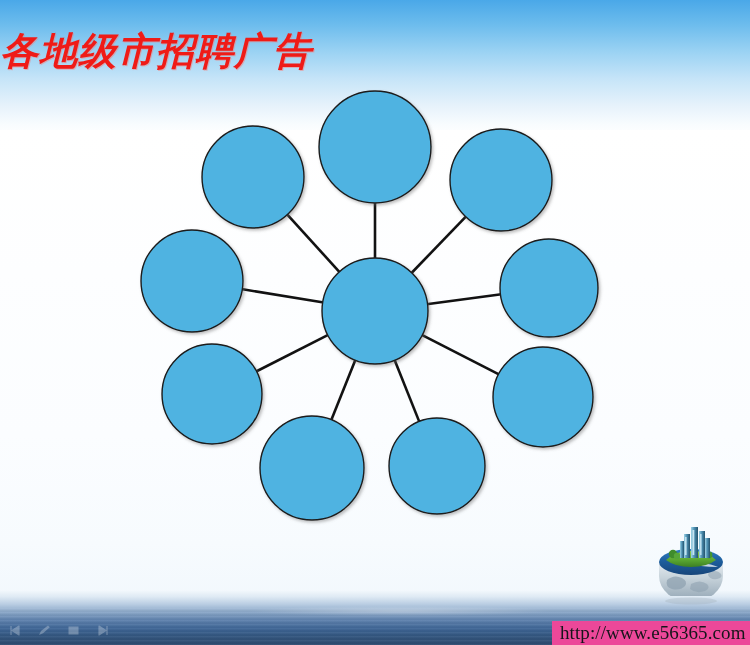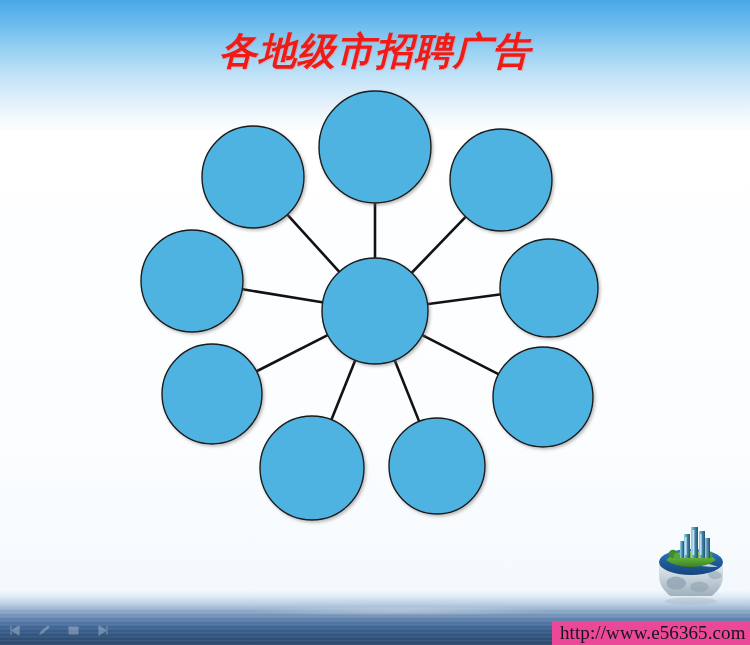--- a/index.html
+++ b/index.html
@@ -84,21 +84,20 @@
                 rgba(255,255,255,0.00) 72%);
     pointer-events: none;
   }
 
   
   .title {
     position: absolute;
     left: 0;
     top: 26px;
     width: 750px;
-    text-align: center;
     font-family: "DejaVu Sans", "Liberation Sans", sans-serif;
     font-size: 38px;
     font-weight: bold;
     font-style: italic;
     letter-spacing: 1px;
     color: #ef1b17;
     text-shadow: 1px 1px 0 rgba(255,120,110,0.45);
     white-space: nowrap;
   }
 

